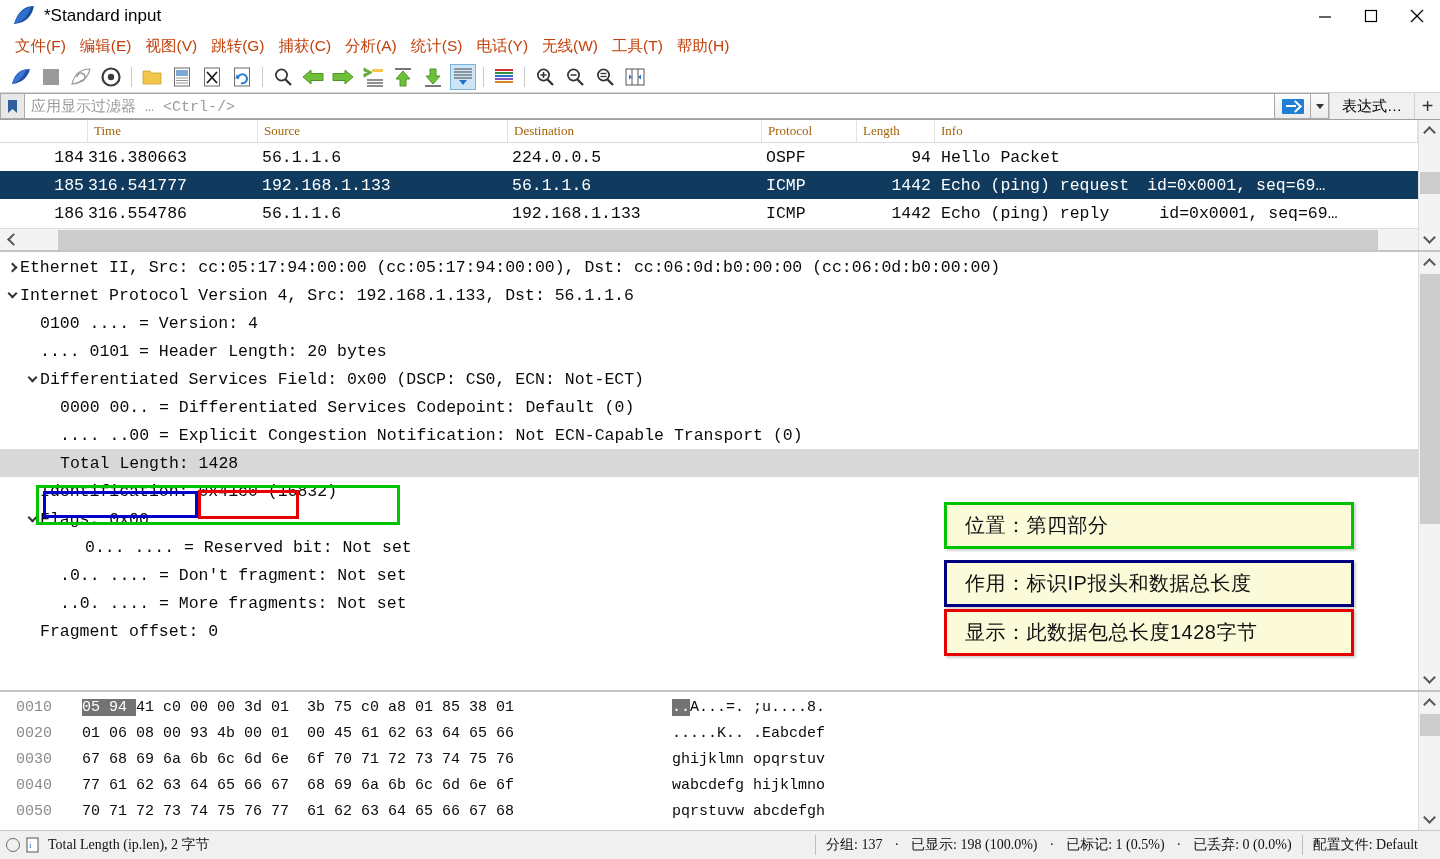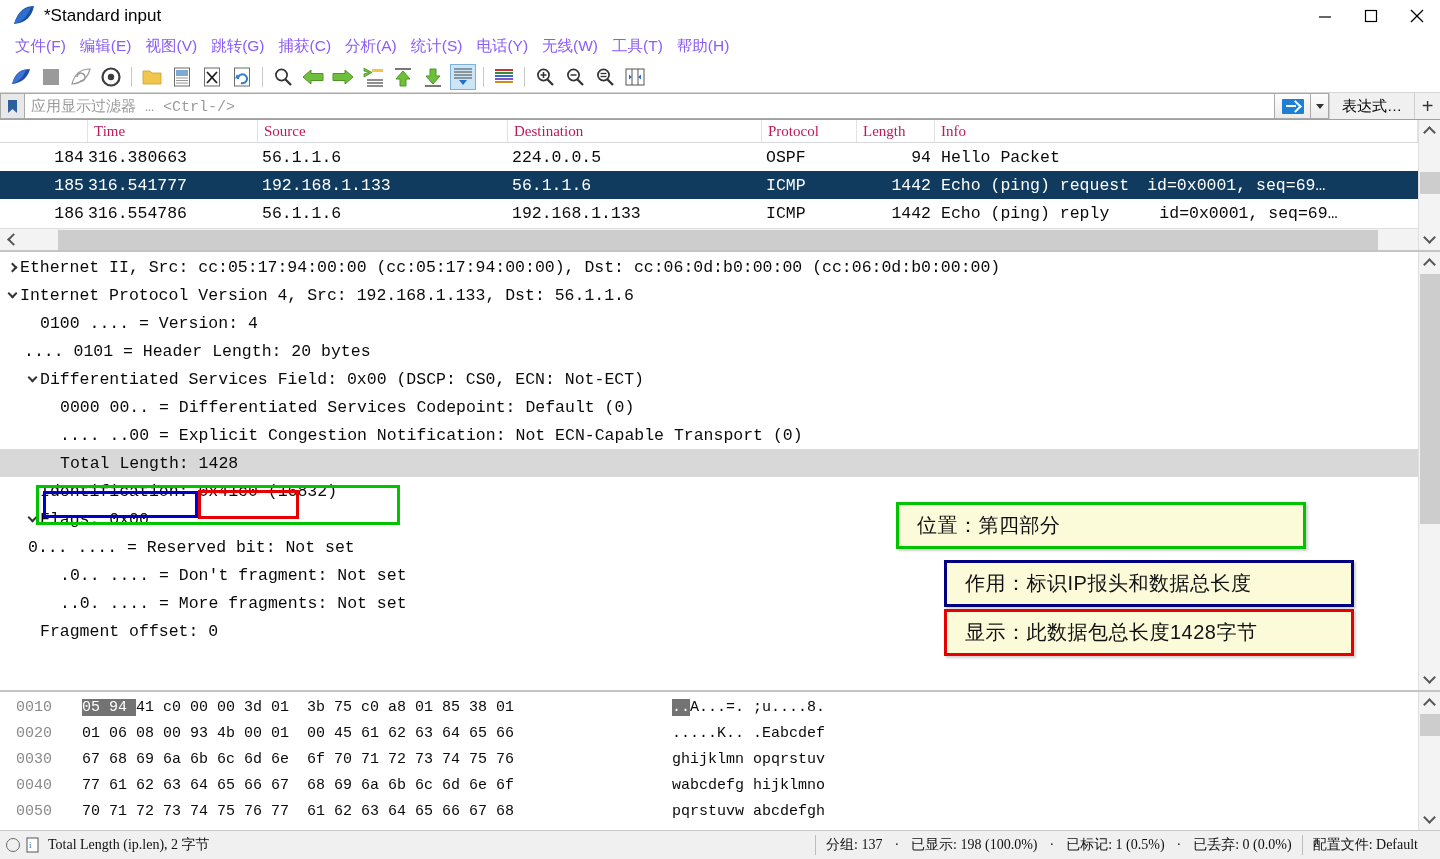--- a/index.html
+++ b/index.html
@@ -39,21 +39,21 @@
   .win-btn svg { display:block; }
 
   
   .menubar {
     height: 29px; flex: 0 0 29px;
     background: #ffffff;
     display: flex; align-items: center;
     padding-left: 8px;
   }
   .menu-item {
-    font-size: 15.5px; color: #8b5cf6; padding: 2px 7px;
+    font-size: 15.5px; color: #c2410c; padding: 2px 7px;
     white-space: nowrap; font-family: "Liberation Sans", sans-serif;
   }
 
   
   .toolbar {
     height: 32px; flex: 0 0 32px;
     background: #ffffff;
     display: flex; align-items: center;
     padding-left: 6px;
     border-bottom: 1px solid #d6d6d6;
@@ -119,21 +119,21 @@
     border-bottom: 2px solid #c4c4c4;
     position: relative;
     overflow: hidden;
   }
   .list-body { display:flex; flex:1; min-height:0; }
   .list-cols { flex:1; display:flex; flex-direction:column; min-width:0; overflow:hidden;}
   .col-header {
     height: 23px; flex: 0 0 23px; background:#fff;
     display:flex; align-items:center;
     border-bottom:1px solid #d8d8d8;
-    font-family: "Liberation Serif", serif; font-size: 15px; color:#be185d;
+    font-family: "Liberation Serif", serif; font-size: 13px; color:#a16207;
   }
   .col-header .hcell { border-right: 1px solid #e2e2e2; height:100%; display:flex; align-items:center; padding-left:6px; }
   .rows { flex:1; overflow:hidden; }
   .prow {
     height: 28px; display:flex; align-items:center;
     font-family: "Liberation Mono", monospace; font-size: 16.5px; color:#0a0a0a;
     white-space: nowrap;
   }
   .prow.sel { background: #103a5e; color:#fff; }
   .prow .c { overflow:hidden; height:28px; display:flex; align-items:center; }
@@ -555,21 +555,21 @@
         <span class="twisty">
             <span class="tw open"></span>
           </span>
         <span>Internet Protocol Version 4, Src: 192.168.1.133, Dst: 56.1.1.6</span>
       </div>
 
       <div class="drow" style="padding-left:40px;">
         <span>0100 .... = Version: 4</span>
       </div>
 
-      <div class="drow" style="padding-left:24px;">
+      <div class="drow" style="padding-left:40px;">
         <span>.... 0101 = Header Length: 20 bytes</span>
       </div>
 
       <div class="drow" style="padding-left:24px;">
         <span class="twisty">
             <span class="tw open"></span>
           </span>
         <span>Differentiated Services Field: 0x00 (DSCP: CS0, ECN: Not-ECT)</span>
       </div>
 
@@ -589,21 +589,21 @@
         <span>Identification: 0x41c0 (16832)</span>
       </div>
 
       <div class="drow" style="padding-left:24px;">
         <span class="twisty">
             <span class="tw open"></span>
           </span>
         <span>Flags: 0x00</span>
       </div>
 
-      <div class="drow" style="padding-left:28px;">
+      <div class="drow" style="padding-left:85px;">
         <span>0... .... = Reserved bit: Not set</span>
       </div>
 
       <div class="drow" style="padding-left:60px;">
         <span>.0.. .... = Don't fragment: Not set</span>
       </div>
 
       <div class="drow" style="padding-left:60px;">
         <span>..0. .... = More fragments: Not set</span>
       </div>
@@ -687,21 +687,21 @@
     <div class="sb-sec">已丢弃: 0 (0.0%)</div>
     <div class="sb-div"></div>
     <div class="sb-sec">配置文件: Default</div>
     <div style="width:12px"></div>
   </div>
 
   <div class="box-overlay box-green" style="left:36px; top:485px; width:364px; height:40px;"></div>
   <div class="box-overlay box-blue" style="left:43px; top:491px; width:155px; height:27px;"></div>
   <div class="box-overlay box-red" style="left:198px; top:490px; width:101px; height:29px;"></div>
 
-  <div class="ann green" style="left:896px; top:502px; width:410px; height:47px;">
+  <div class="ann green" style="left:944px; top:502px; width:410px; height:47px;">
     <span>位置：第四部分</span>
   </div>
   <div class="ann blue" style="left:944px; top:560px; width:410px; height:47px;">
     <span>作用：标识IP报头和数据总长度</span>
   </div>
   <div class="ann red" style="left:944px; top:609px; width:410px; height:47px;">
     <span>显示：此数据包总长度1428字节</span>
   </div>
 
 </div>

